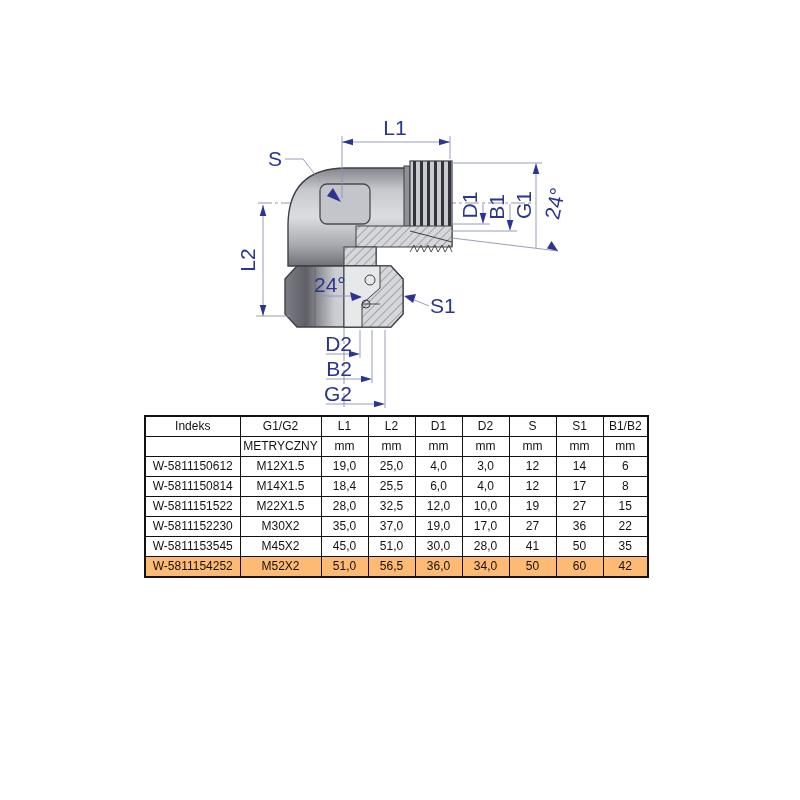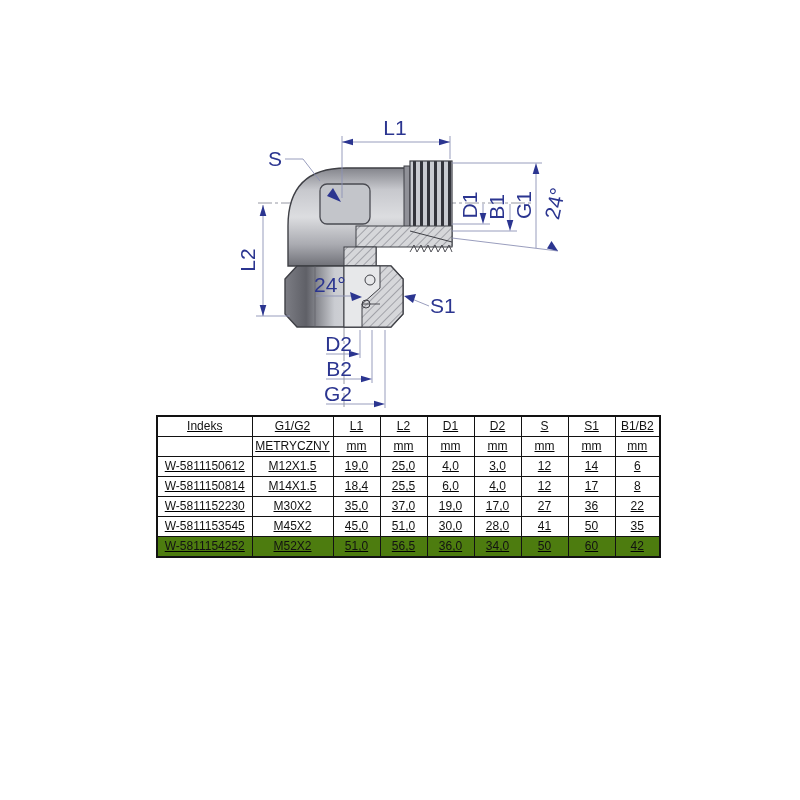--- a/index.html
+++ b/index.html
@@ -3,21 +3,21 @@
 <meta charset="utf-8">
 <style>
   html,body{margin:0;padding:0;background:#fff;}
   body{width:800px;height:800px;position:relative;font-family:"Liberation Sans",sans-serif;overflow:hidden;}
   #drawing{position:absolute;left:0;top:0;}
   .dimtext{fill:#2b3590;font-size:21px;font-family:"Liberation Sans",sans-serif;}
   .thin{stroke:#8d92b5;stroke-width:0.9;fill:none;}
   .cl{stroke:#8a8d99;stroke-width:0.9;fill:none;stroke-dasharray:14 3 3 3;}
   .arr{fill:#2b3590;stroke:none;}
   .edge{stroke:#3f4046;fill:none;}
-  .table-wrap{position:absolute;left:156px;top:415px;text-decoration:underline;}
+  .table-wrap{position:absolute;left:144px;top:415px;}
   table{border-collapse:collapse;border:2px solid #121212;table-layout:fixed;}
   th,td{border:1px solid #121212;height:19px;padding:0 2px;font-size:12px;font-weight:normal;
         text-align:center;color:#121212;line-height:1.05;white-space:nowrap;
         font-family:"Liberation Sans",sans-serif;}
 </style>
 </head>
 <body>
 
 <svg id="drawing" width="800" height="412" viewBox="0 0 800 412" xmlns="http://www.w3.org/2000/svg">
   <defs>
@@ -205,20 +205,31 @@
           <td>M14X1.5</td>
           <td>18,4</td>
           <td>25,5</td>
           <td>6,0</td>
           <td>4,0</td>
           <td>12</td>
           <td>17</td>
           <td>8</td>
         </tr>
         <tr>
+          <td>W-5811151522</td>
+          <td>M22X1.5</td>
+          <td>28,0</td>
+          <td>32,5</td>
+          <td>12,0</td>
+          <td>10,0</td>
+          <td>19</td>
+          <td>27</td>
+          <td>15</td>
+        </tr>
+        <tr>
           <td>W-5811152230</td>
           <td>M30X2</td>
           <td>35,0</td>
           <td>37,0</td>
           <td>19,0</td>
           <td>17,0</td>
           <td>27</td>
           <td>36</td>
           <td>22</td>
         </tr>
@@ -226,21 +237,21 @@
           <td>W-5811153545</td>
           <td>M45X2</td>
           <td>45,0</td>
           <td>51,0</td>
           <td>30,0</td>
           <td>28,0</td>
           <td>41</td>
           <td>50</td>
           <td>35</td>
         </tr>
-        <tr style="background-color: #4d7c0f;">
+        <tr style="background-color: #fdba74;">
           <td>W-5811154252</td>
           <td>M52X2</td>
           <td>51,0</td>
           <td>56,5</td>
           <td>36,0</td>
           <td>34,0</td>
           <td>50</td>
           <td>60</td>
           <td>42</td>
         </tr>

